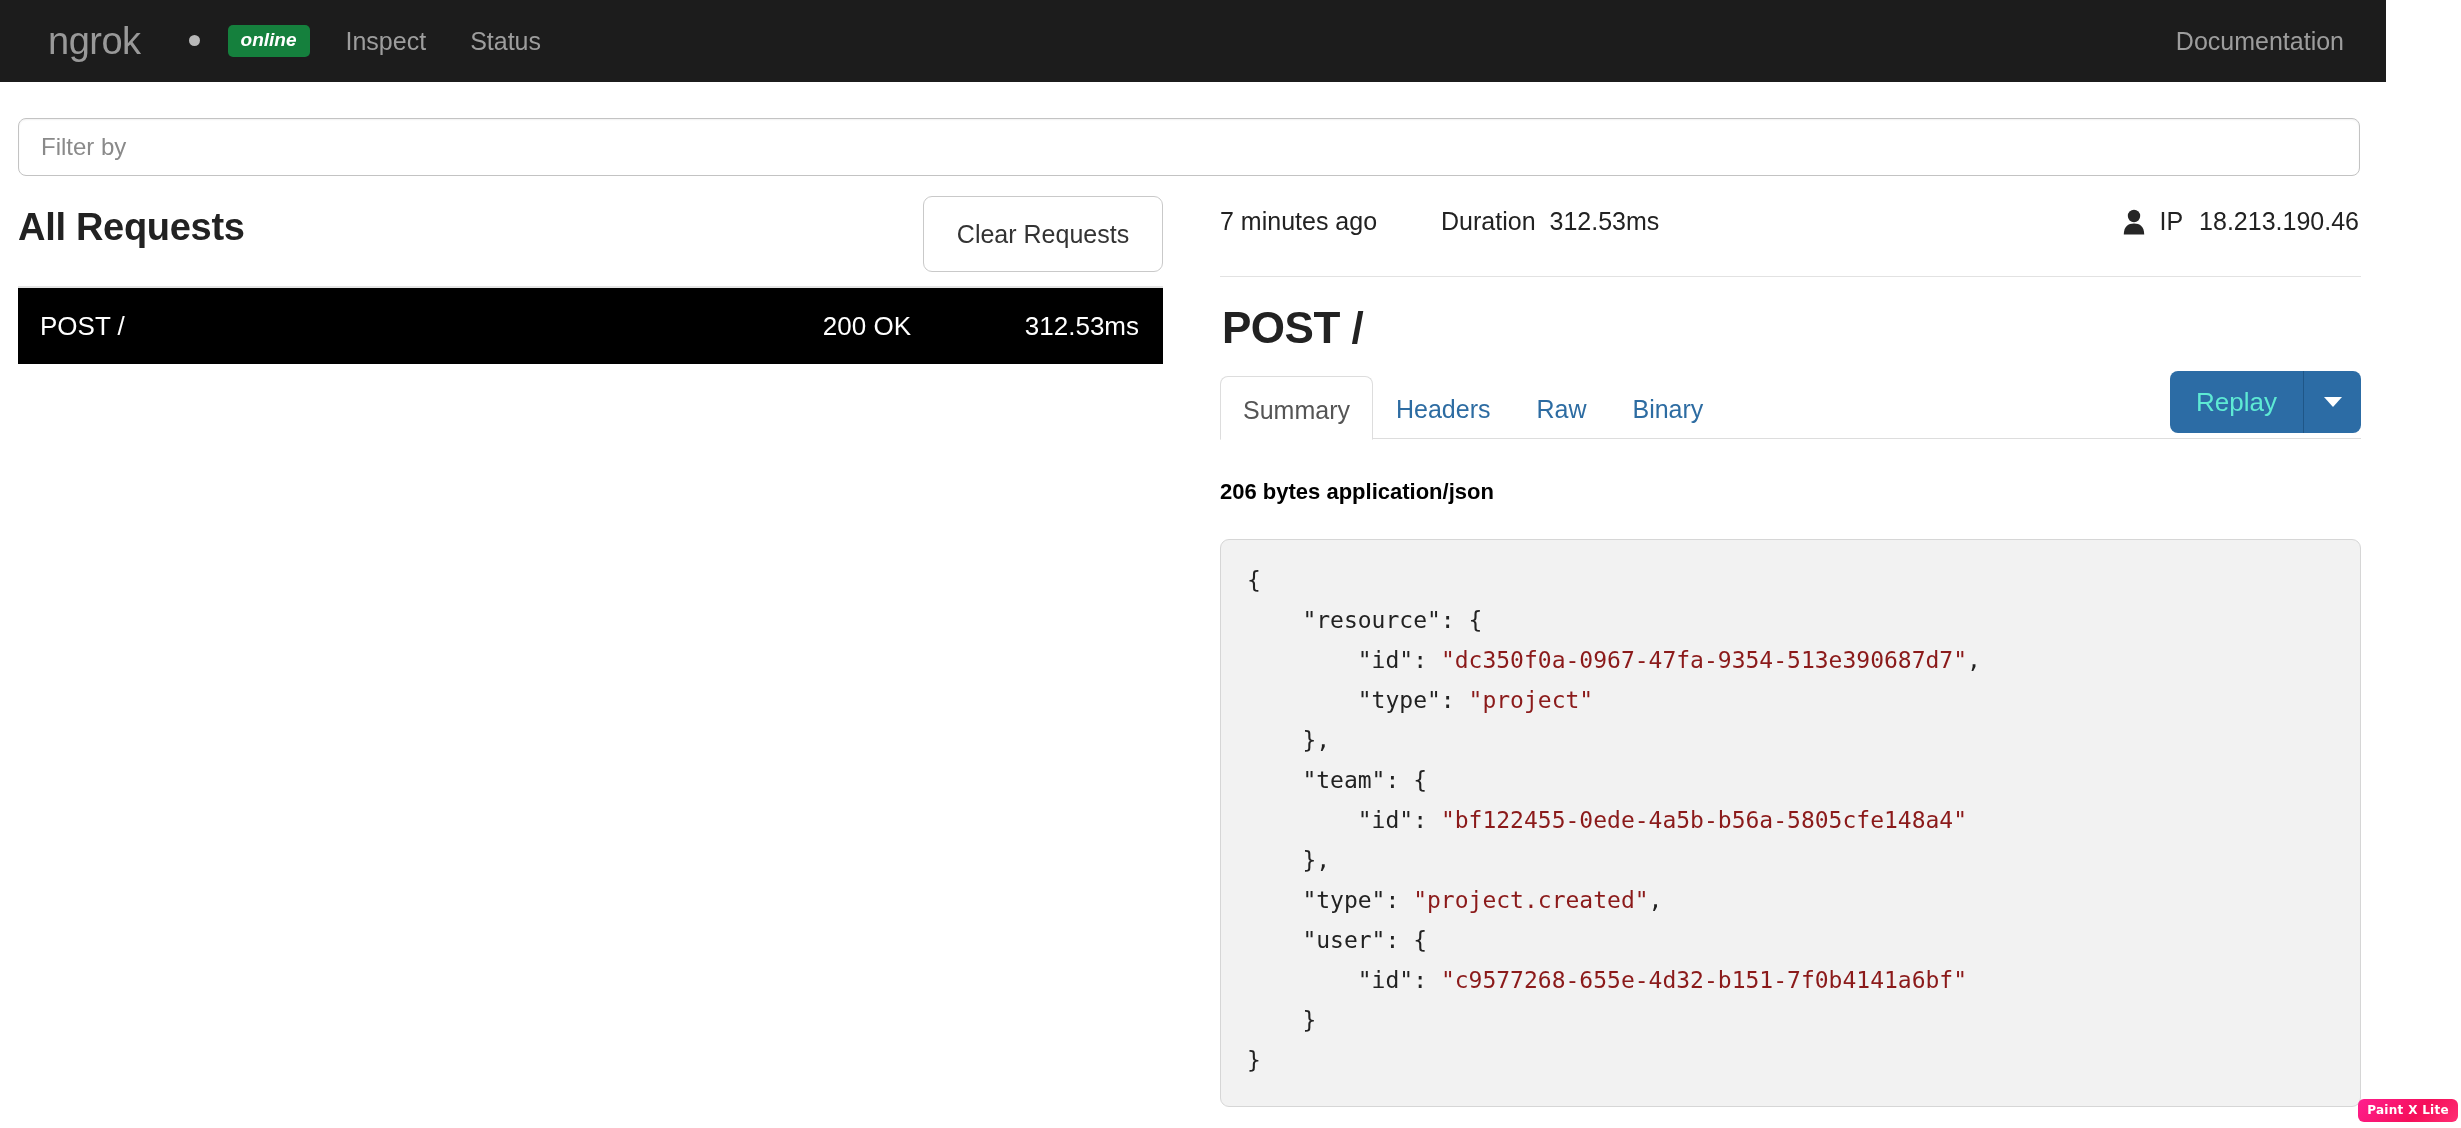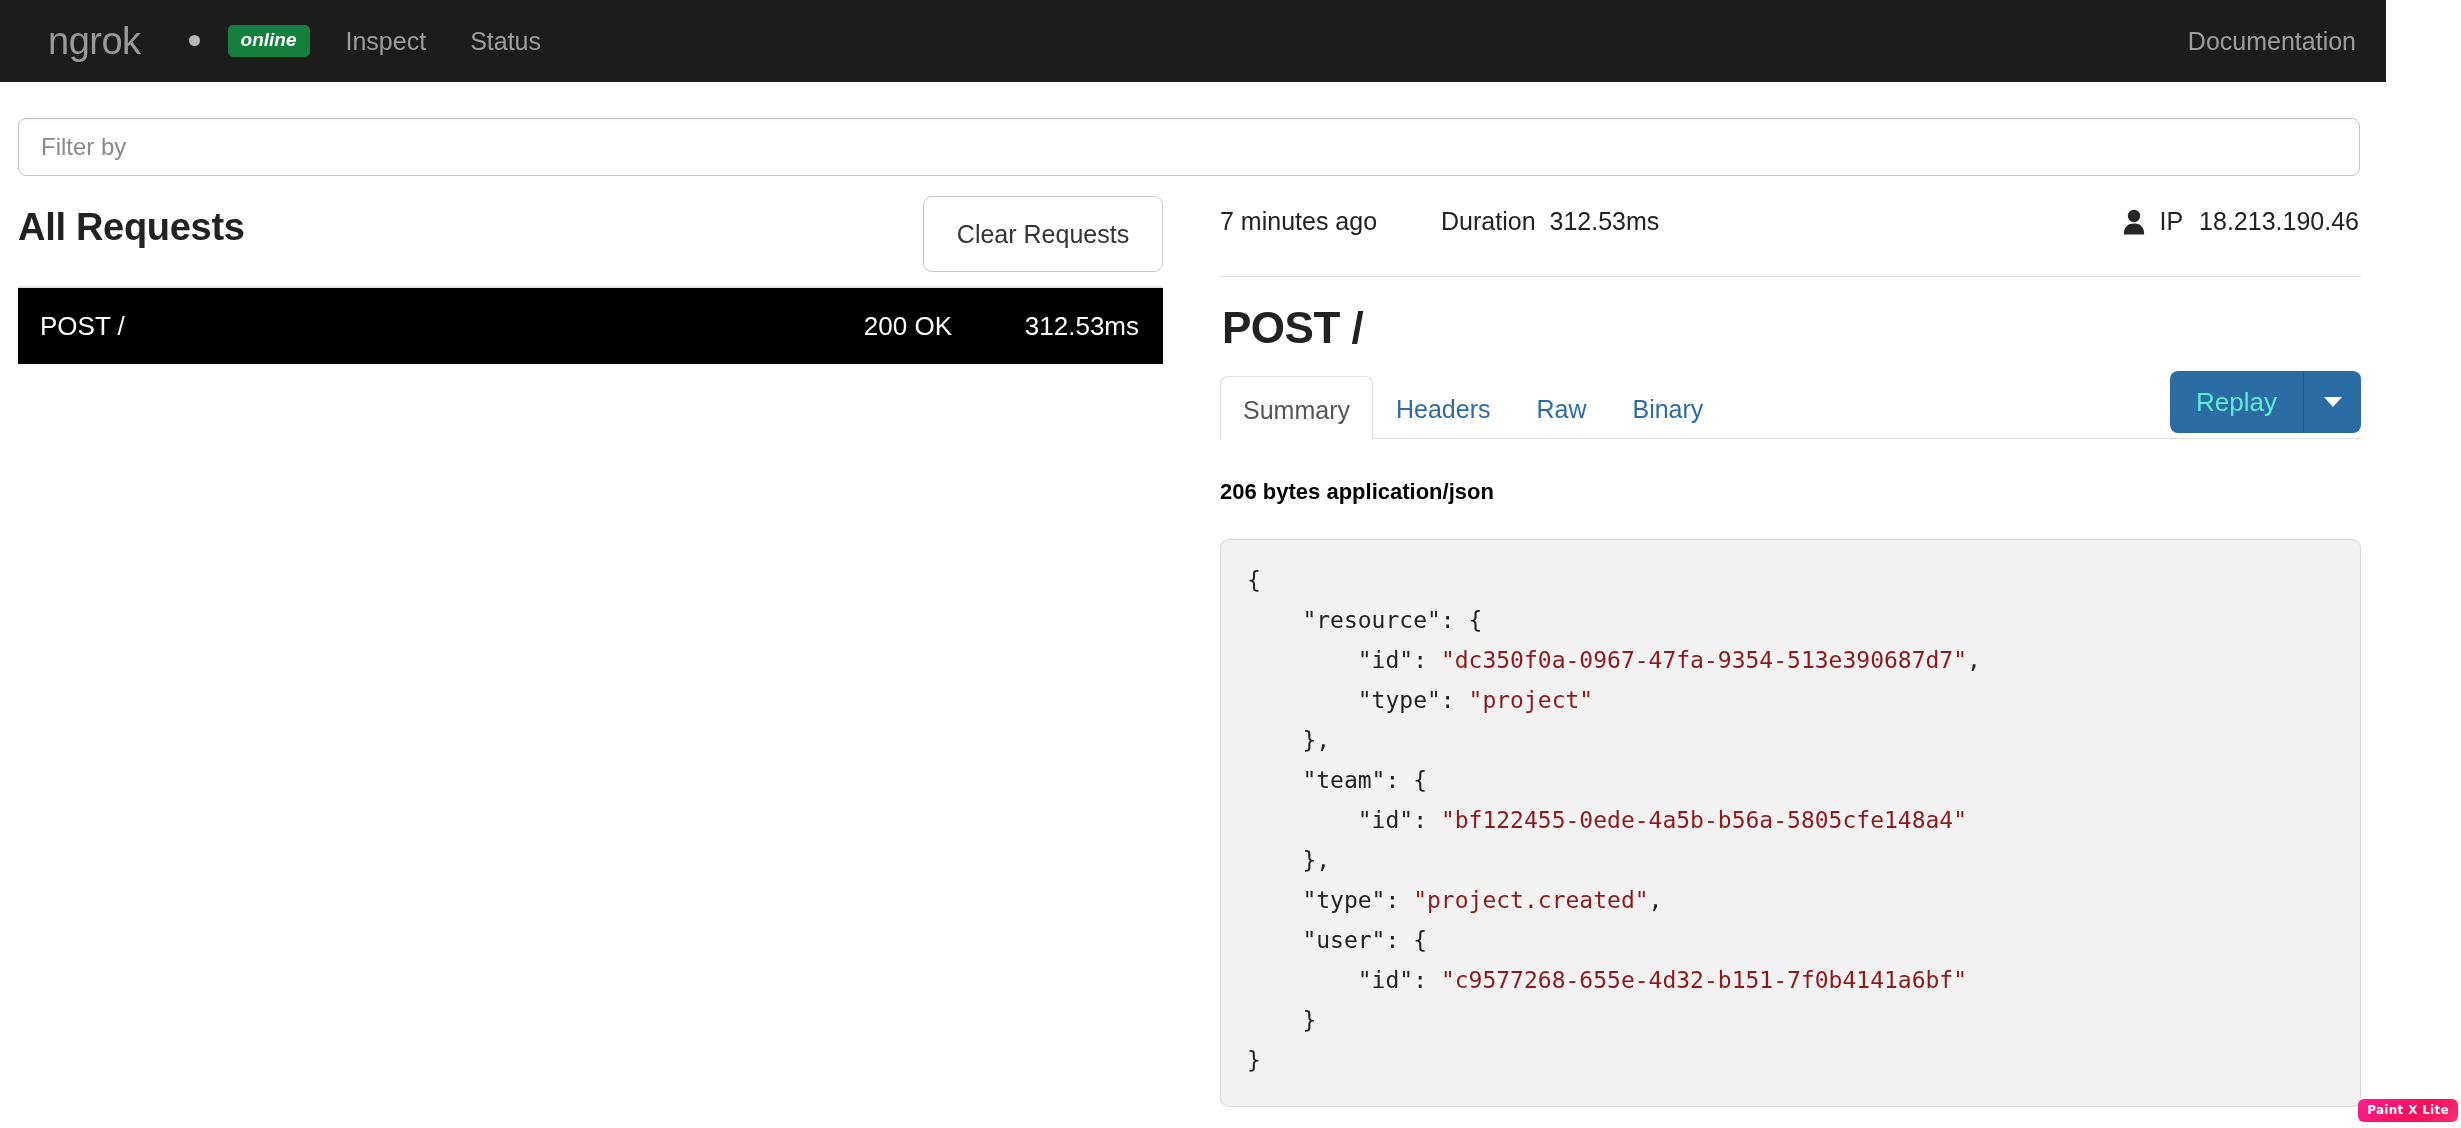--- a/index.html
+++ b/index.html
@@ -22,21 +22,21 @@
     width: 2386px;
     height: 82px;
     background: #1c1c1c;
     display: flex;
     align-items: center;
   }
   .navbar-inner {
     display: flex;
     align-items: center;
     width: 100%;
-    padding: 0 26px 0 48px;
+    padding: 0 38px 0 48px;
   }
   .brand {
     color: #999999;
     font-size: 38px;
     line-height: 1;
     letter-spacing: -0.5px;
     margin-right: 48px;
     text-decoration: none;
   }
   .status-group {
@@ -133,21 +133,21 @@
     background: #000000;
     color: #ffffff;
     display: flex;
     align-items: center;
     padding: 0 24px 0 22px;
     cursor: pointer;
     font-size: 26px;
   }
   .req-path { flex: 0 0 auto; }
   .req-spacer { flex: 1 1 auto; }
-  .req-status { margin-right: 47px; }
+  .req-status { margin-right: 88px; }
   .req-dur { min-width: 140px; text-align: right; }
 
   
   .right-panel {
     position: absolute;
     left: 1220px; top: 196px;
     width: 1141px;
   }
   .meta-row {
     position: relative;

